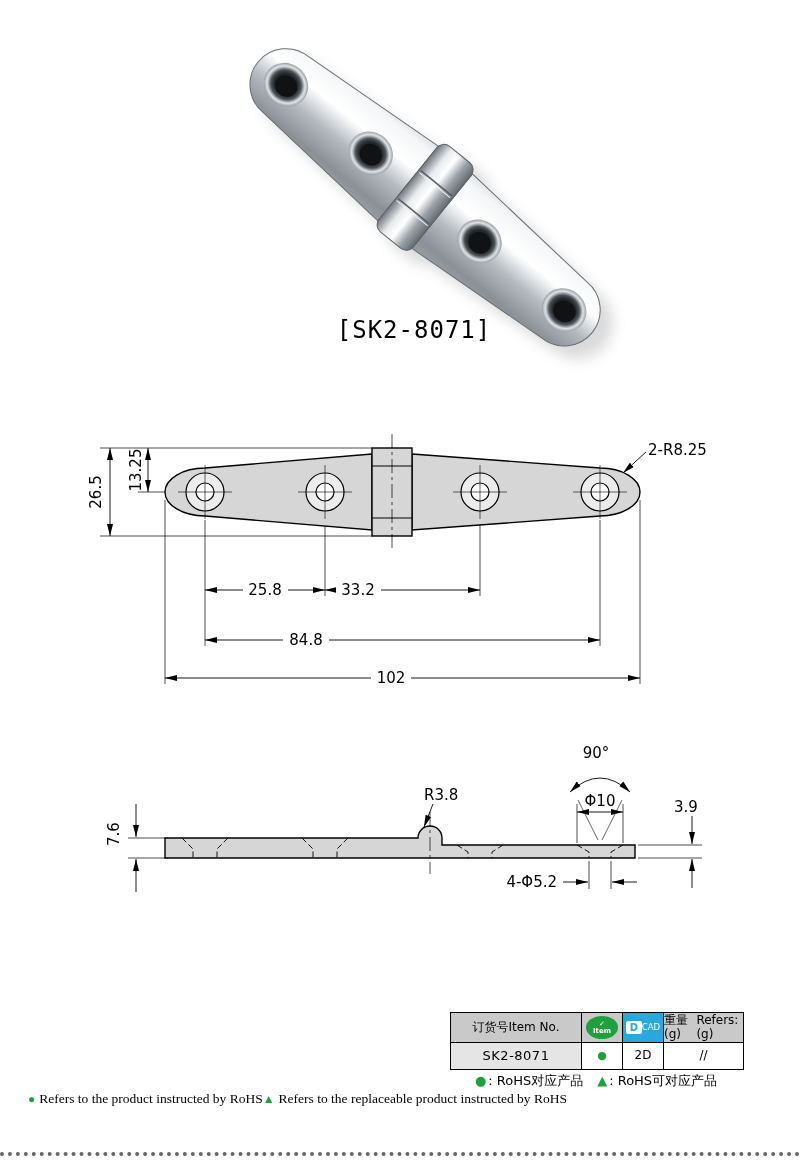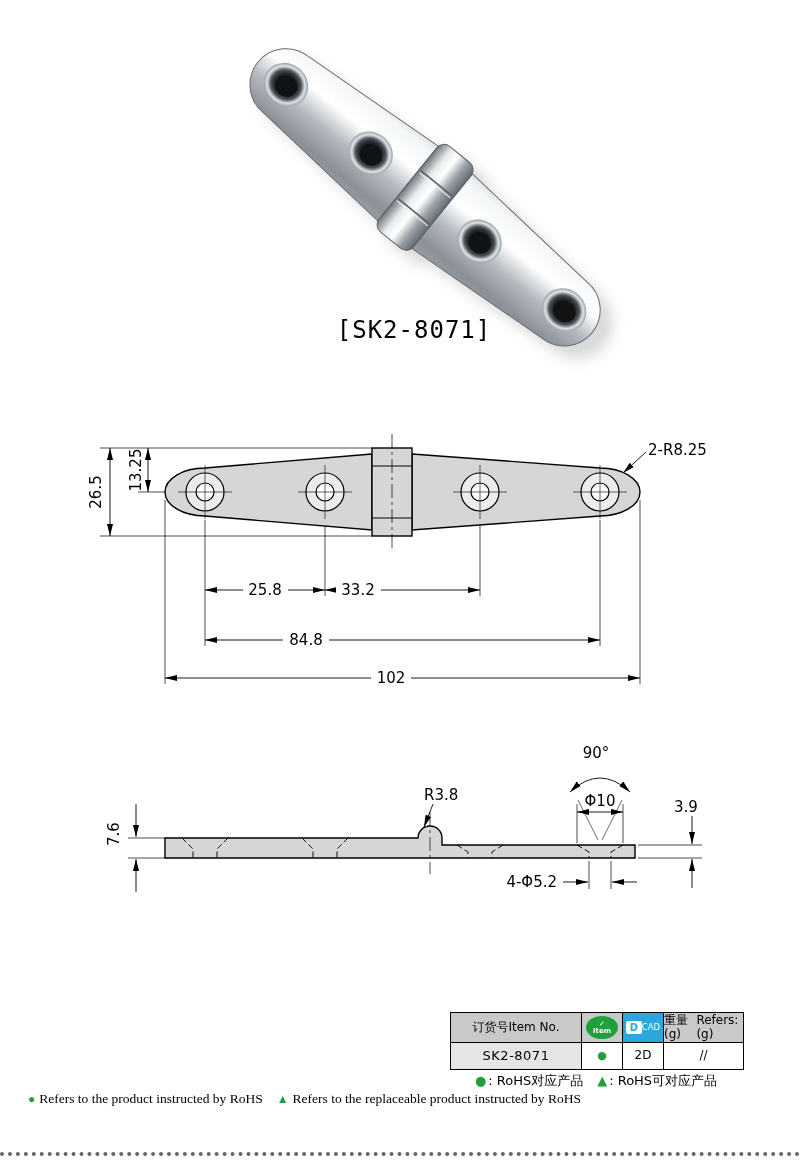--- a/index.html
+++ b/index.html
@@ -39,21 +39,21 @@
   .rohs-badge .chk{font-size:7px;}
   .cad-cell{background:#2aa7df;width:100%;height:100%;}
   .cad-logo{width:16px;height:13px;background:#fff;border-radius:2px;color:#2aa7df;
             font-size:10px;font-weight:bold;display:flex;align-items:center;justify-content:center;line-height:1;}
   .cad-label{color:#fff;font-size:8.5px;font-weight:normal;margin-top:1px;}
   .green{color:#1fa03c;}
   .rohs-dot{font-size:11px;}
   .legend{position:absolute;left:440px;top:1072px;width:312px;display:flex;justify-content:center;
           gap:14px;font-size:13px;white-space:nowrap;}
   .legend .sym{margin-right:2px;}
-  .footnote{position:absolute;left:28px;top:1091px;width:748px;display:flex;gap:14px;
+  .footnote{position:absolute;left:28px;top:1091px;width:748px;display:flex;
             font-family:"Liberation Serif","DejaVu Serif",serif;font-size:13.5px;white-space:nowrap;}
   .footnote .sym{margin-right:4px;font-size:12px;}
   .perforation{position:absolute;left:0;top:1152px;width:800px;height:0;border-top:4px dotted #666;}
 </style>
 </head>
 <body>
 
 <div class="page">
 
   <svg class="photo" width="800" height="400" viewBox="0 0 800 400">

